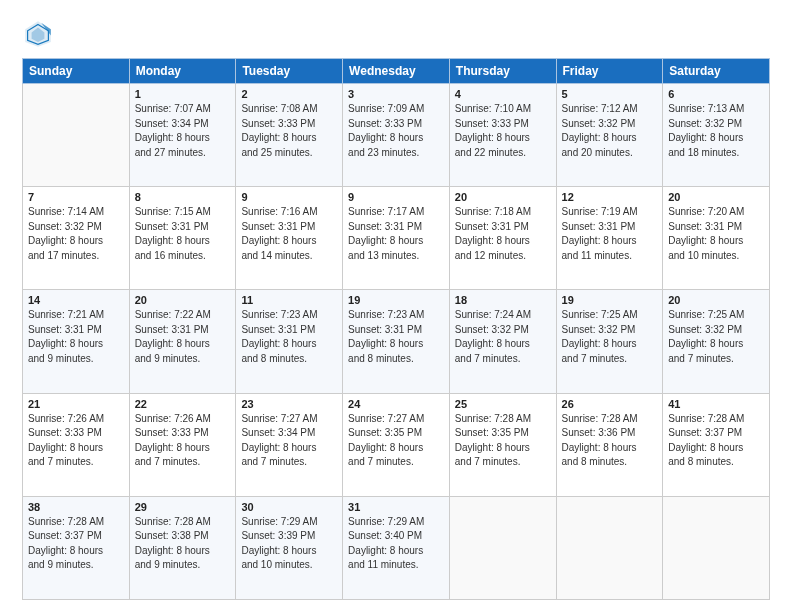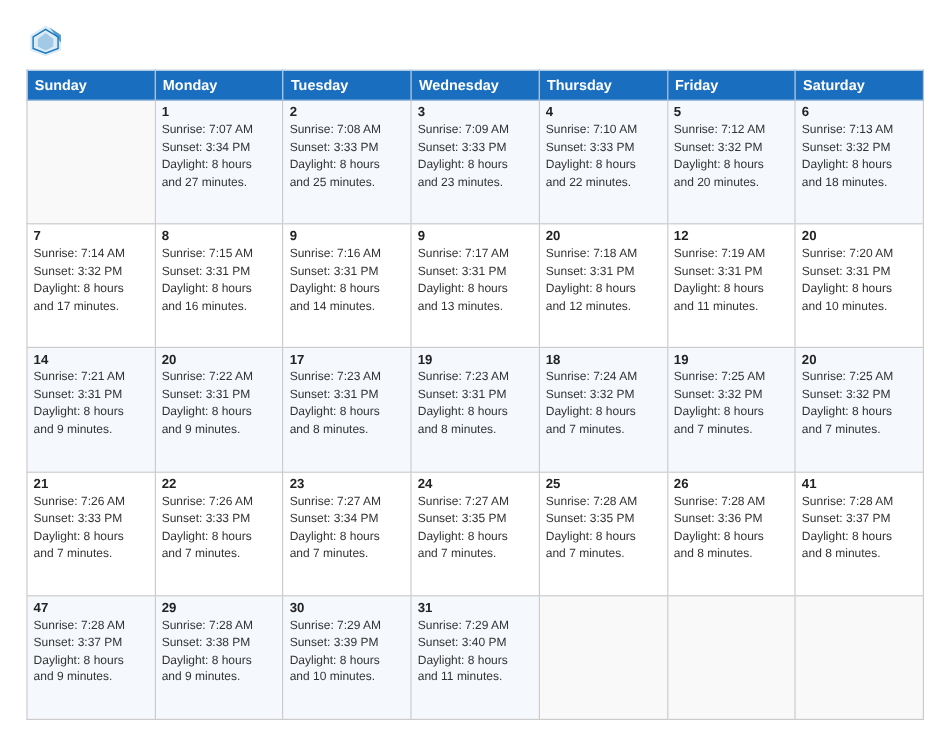--- a/index.html
+++ b/index.html
@@ -201,21 +201,21 @@
         <tr>
           <td>
             <span class="day-num">14</span>
             <div class="day-info">Sunrise: 7:21 AM<br>Sunset: 3:31 PM<br>Daylight: 8 hours<br>and 9 minutes.</div>
           </td>
           <td>
             <span class="day-num">20</span>
             <div class="day-info">Sunrise: 7:22 AM<br>Sunset: 3:31 PM<br>Daylight: 8 hours<br>and 9 minutes.</div>
           </td>
           <td>
-            <span class="day-num">17</span>
+            <span class="day-num">11</span>
             <div class="day-info">Sunrise: 7:23 AM<br>Sunset: 3:31 PM<br>Daylight: 8 hours<br>and 8 minutes.</div>
           </td>
           <td>
             <span class="day-num">19</span>
             <div class="day-info">Sunrise: 7:23 AM<br>Sunset: 3:31 PM<br>Daylight: 8 hours<br>and 8 minutes.</div>
           </td>
           <td>
             <span class="day-num">18</span>
             <div class="day-info">Sunrise: 7:24 AM<br>Sunset: 3:32 PM<br>Daylight: 8 hours<br>and 7 minutes.</div>
           </td>
@@ -253,21 +253,21 @@
             <span class="day-num">26</span>
             <div class="day-info">Sunrise: 7:28 AM<br>Sunset: 3:36 PM<br>Daylight: 8 hours<br>and 8 minutes.</div>
           </td>
           <td>
             <span class="day-num">41</span>
             <div class="day-info">Sunrise: 7:28 AM<br>Sunset: 3:37 PM<br>Daylight: 8 hours<br>and 8 minutes.</div>
           </td>
         </tr>
         <tr>
           <td>
-            <span class="day-num">47</span>
+            <span class="day-num">38</span>
             <div class="day-info">Sunrise: 7:28 AM<br>Sunset: 3:37 PM<br>Daylight: 8 hours<br>and 9 minutes.</div>
           </td>
           <td>
             <span class="day-num">29</span>
             <div class="day-info">Sunrise: 7:28 AM<br>Sunset: 3:38 PM<br>Daylight: 8 hours<br>and 9 minutes.</div>
           </td>
           <td>
             <span class="day-num">30</span>
             <div class="day-info">Sunrise: 7:29 AM<br>Sunset: 3:39 PM<br>Daylight: 8 hours<br>and 10 minutes.</div>
           </td>

